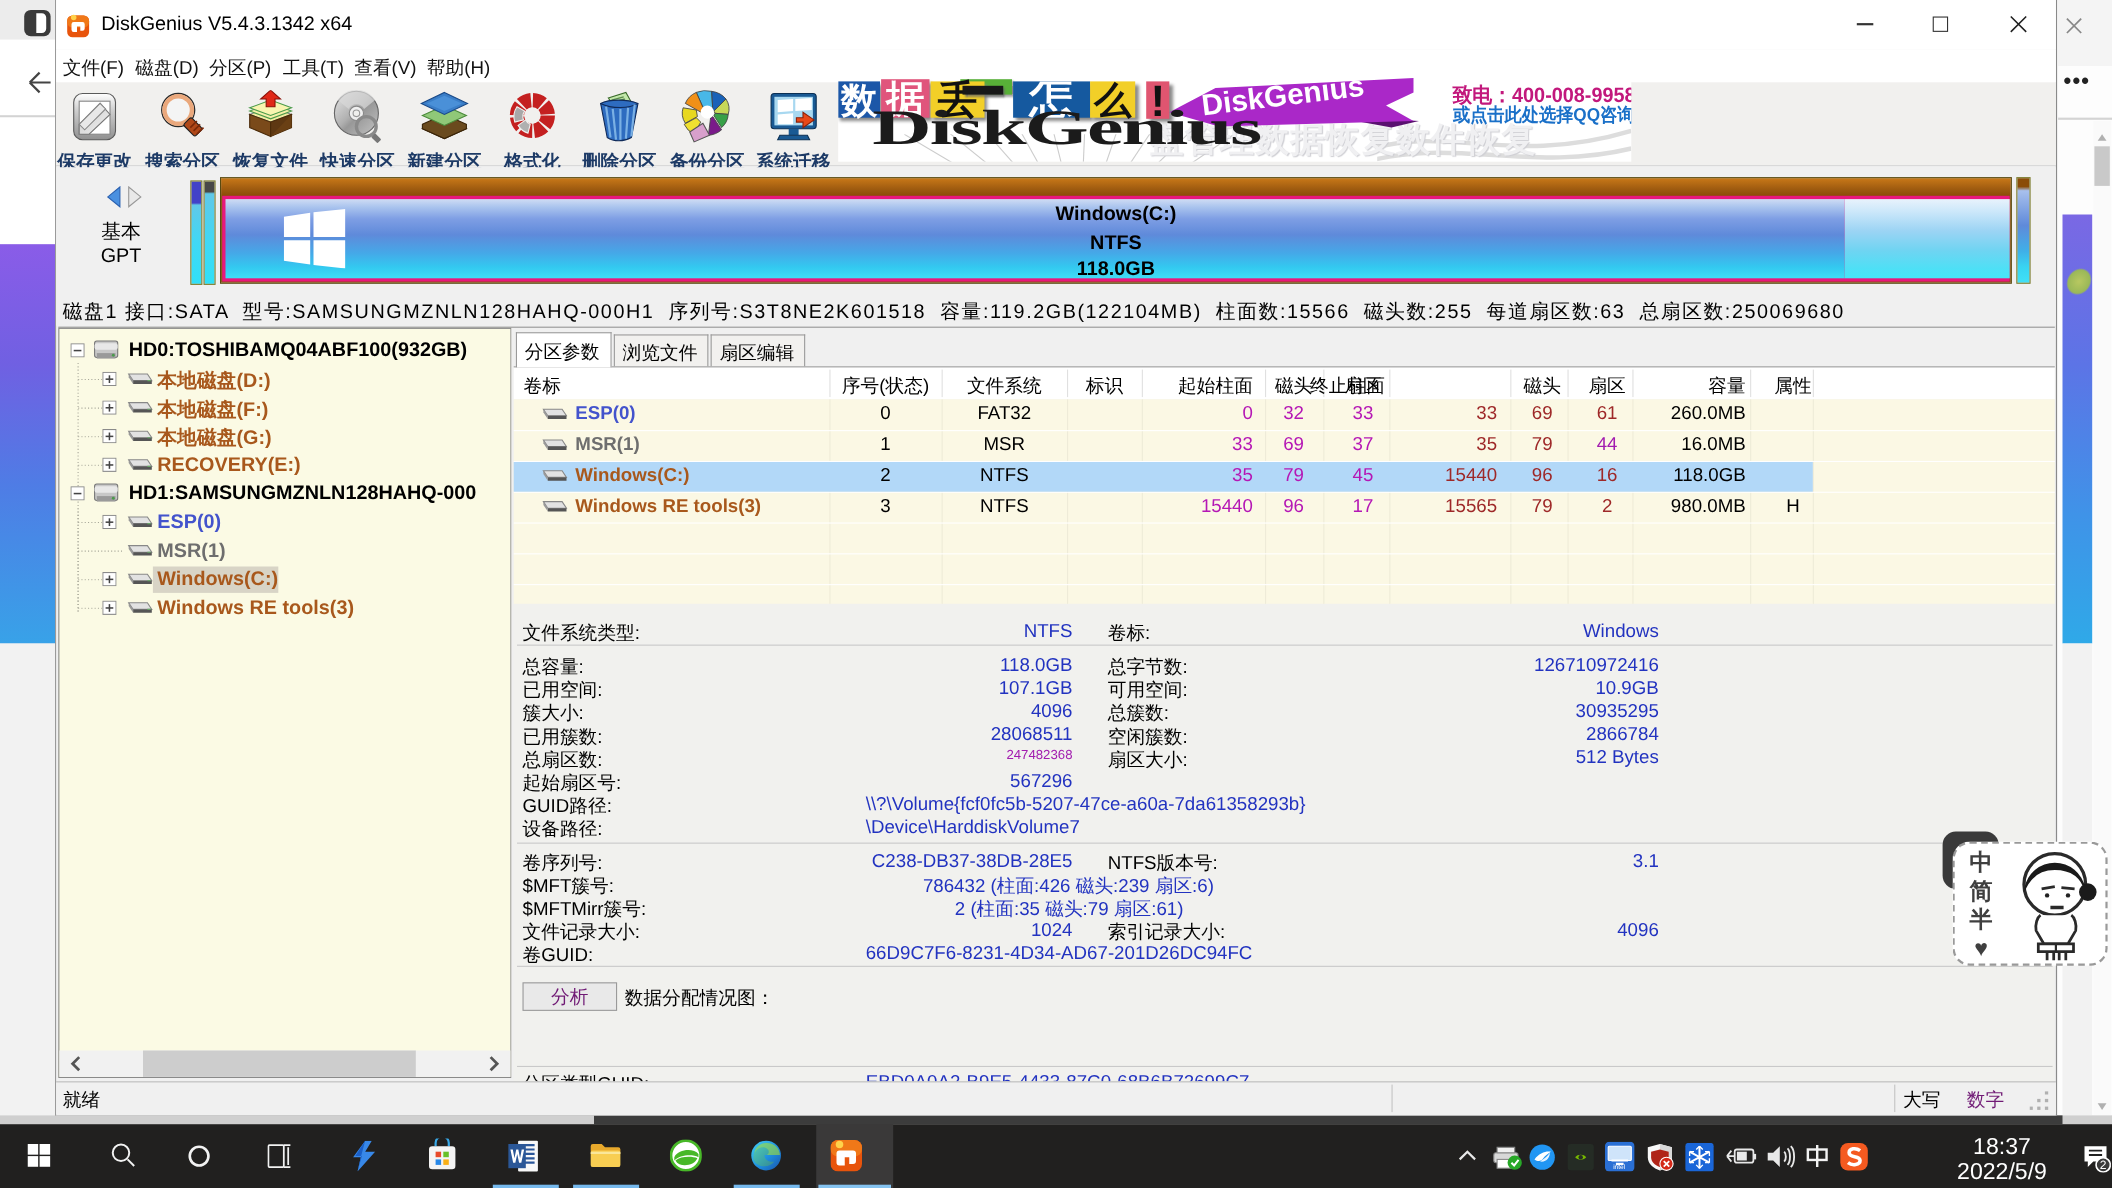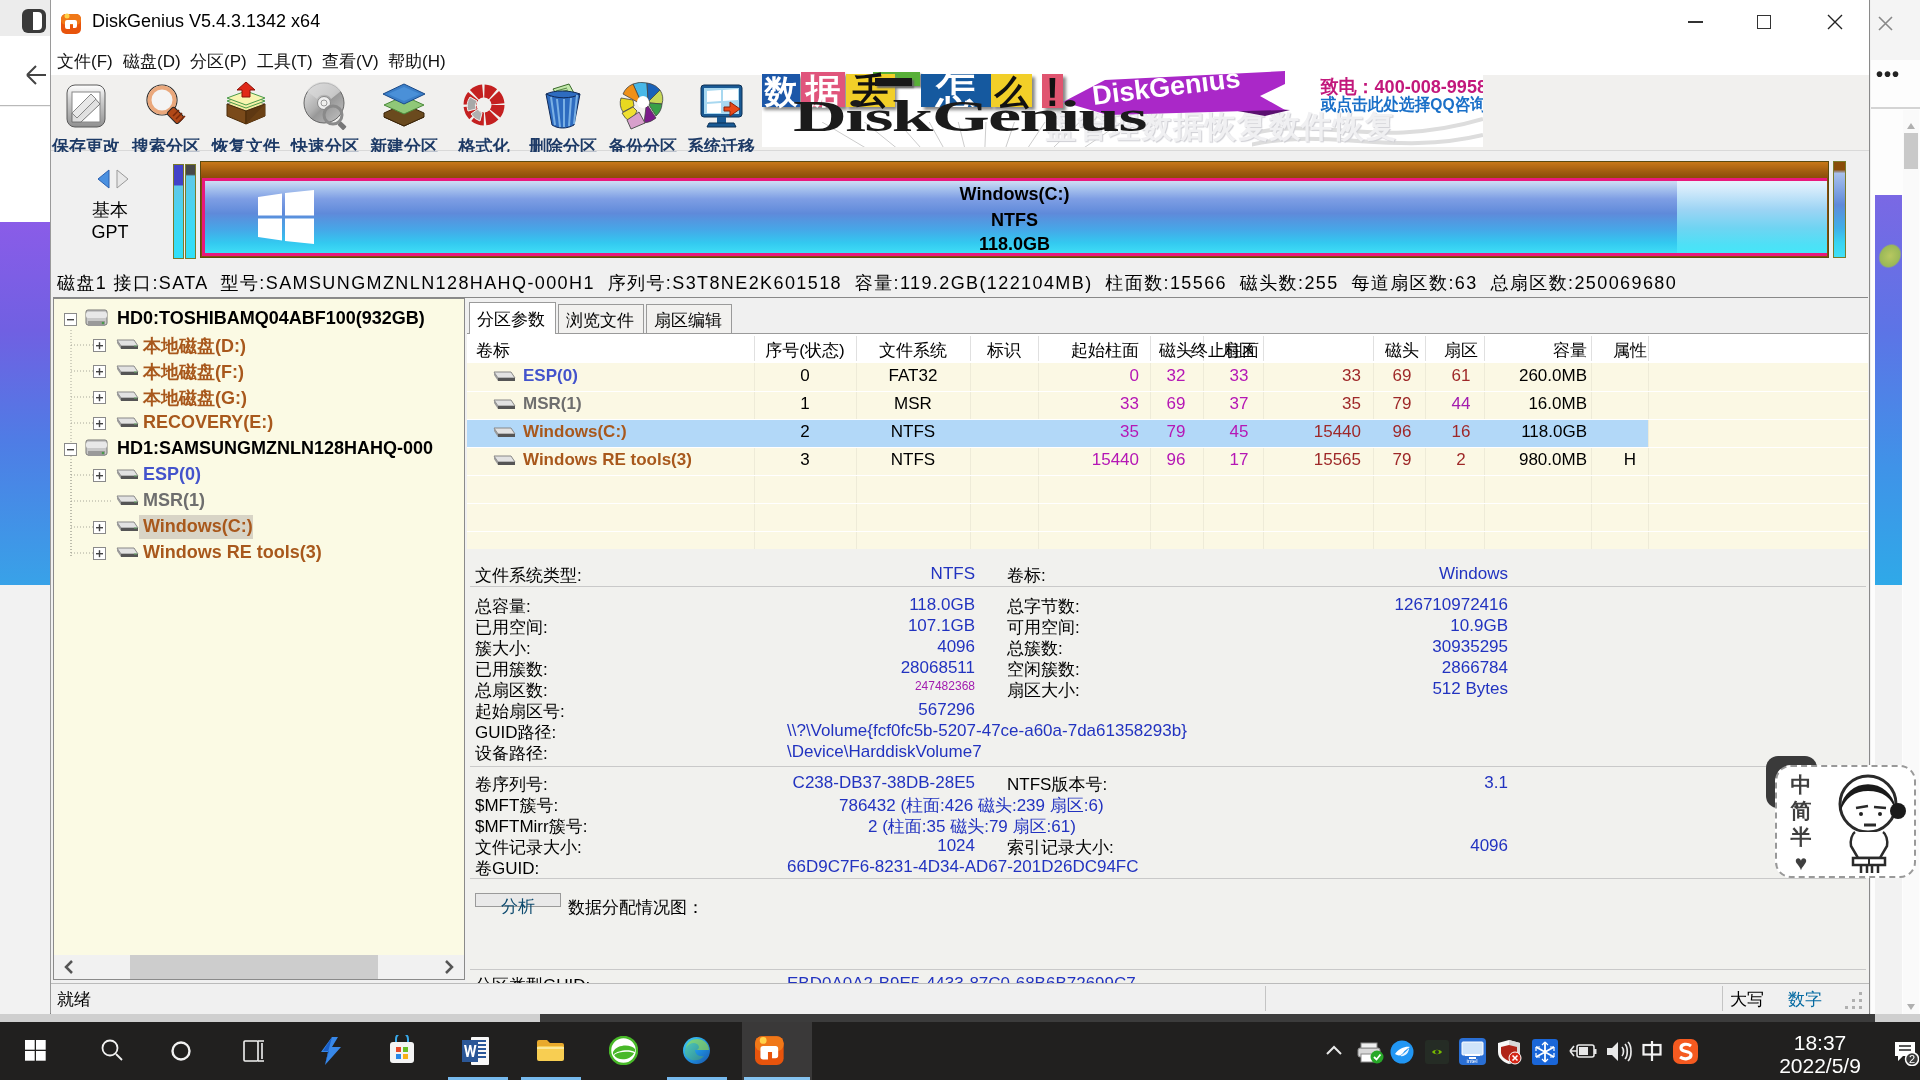--- a/index.html
+++ b/index.html
@@ -574,31 +574,31 @@
 <div class="abs" style="left:475px;top:773px;font-size:17px;color:#000;white-space:nowrap">卷序列号:</div>
 <div class="abs" style="left:555px;top:773px;width:420px;text-align:right;font-size:17px;color:#2233c0;white-space:nowrap">C238-DB37-38DB-28E5</div>
 <div class="abs" style="left:1007px;top:773px;font-size:17px;color:#000;white-space:nowrap">NTFS版本号:</div>
 <div class="abs" style="left:1088px;top:773px;width:420px;text-align:right;font-size:17px;color:#2233c0;white-space:nowrap">3.1</div>
 <div class="abs" style="left:475px;top:794px;font-size:17px;color:#000;white-space:nowrap">$MFT簇号:</div>
 <div class="abs" style="left:839px;top:794px;font-size:17px;color:#2233c0;white-space:nowrap">786432 (柱面:426 磁头:239 扇区:6)</div>
 <div class="abs" style="left:475px;top:815px;font-size:17px;color:#000;white-space:nowrap">$MFTMirr簇号:</div>
 <div class="abs" style="left:868px;top:815px;font-size:17px;color:#2233c0;white-space:nowrap">2 (柱面:35 磁头:79 扇区:61)</div>
 <div class="abs" style="left:475px;top:857px;font-size:17px;color:#000;white-space:nowrap">卷GUID:</div>
 <div class="abs" style="left:787px;top:857px;font-size:17px;color:#2233c0;white-space:nowrap">66D9C7F6-8231-4D34-AD67-201D26DC94FC</div>
-<div class="abs" style="left:475px;top:893px;width:86px;height:14px;background:#e9e9e9;border:1px solid #9a9a9a;text-align:center;font-size:17px;color:#0c4a6e;line-height:25px">分析</div>
+<div class="abs" style="left:475px;top:893px;width:86px;height:26px;background:#e9e9e9;border:1px solid #9a9a9a;text-align:center;font-size:17px;color:#701a75;line-height:25px">分析</div>
 <div class="abs" style="left:568px;top:896px;font-size:17px;color:#000;white-space:nowrap">数据分配情况图：</div>
 <div class="abs" style="left:475px;top:974px;font-size:17px;color:#000;white-space:nowrap">分区类型GUID:</div>
 <div class="abs" style="left:787px;top:974px;font-size:17px;color:#2233c0;white-space:nowrap">EBD0A0A2-B9E5-4433-87C0-68B6B72699C7</div>
 
 <div class="abs" style="left:51px;top:983px;width:1818px;height:31px;background:#f0f0f0;border-top:1px solid #bbb"></div>
 <div class="abs" style="left:57px;top:988px;font-size:17px;color:#000">就绪</div>
 <div class="abs" style="left:1265px;top:986px;width:1px;height:25px;background:#c4c4c4"></div>
 <div class="abs" style="left:1722px;top:986px;width:1px;height:25px;background:#c4c4c4"></div>
 <div class="abs" style="left:1730px;top:988px;font-size:17px;color:#000">大写</div>
-<div class="abs" style="left:1788px;top:988px;font-size:17px;color:#0369a1">数字</div>
+<div class="abs" style="left:1788px;top:988px;font-size:17px;color:#701a75">数字</div>
 <svg class="abs" style="left:1845px;top:992px" width="20" height="18">
     <g fill="#b0b0b0">
       <rect x="14" y="0" width="3" height="3"></rect>
       <rect x="14" y="7" width="3" height="3"></rect>
       <rect x="14" y="14" width="3" height="3"></rect>
       <rect x="7" y="7" width="3" height="3"></rect>
       <rect x="7" y="14" width="3" height="3"></rect>
       <rect x="0" y="14" width="3" height="3"></rect>
     </g>
   </svg>

